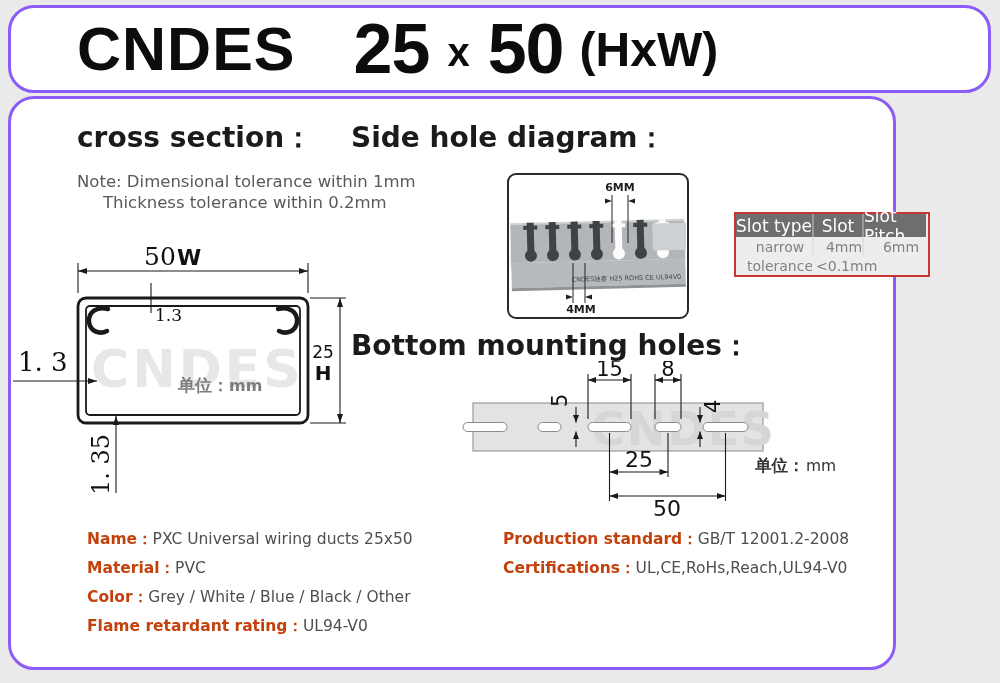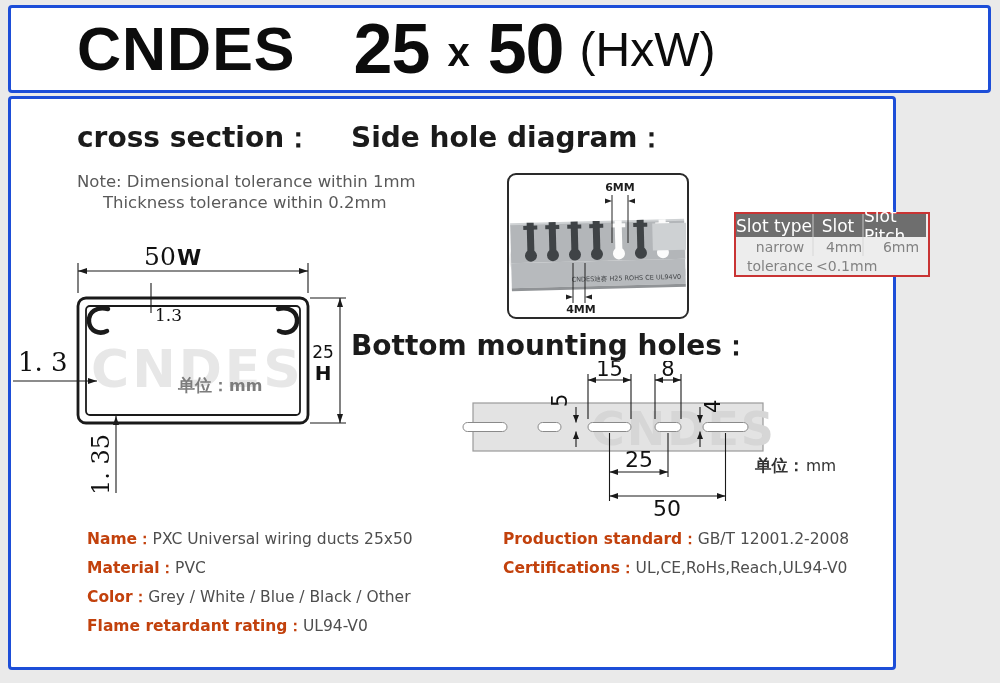--- a/index.html
+++ b/index.html
@@ -1,26 +1,26 @@
 <!DOCTYPE html>
 <html><head>
 <meta charset="utf-8">
 <style>
   html,body{margin:0;padding:0;}
   body{width:1000px;height:683px;background:#eaeaea;font-family:"DejaVu Sans",sans-serif;}
   .page{position:relative;width:1000px;height:683px;background:#eaeaea;overflow:hidden;}
-  .panel{position:absolute;background:#fff;border:3px solid #1d4ed8;border-radius:4px;box-sizing:border-box;}
+  .panel{position:absolute;background:#fff;border:3px solid #8b5cf6;border-radius:26px;box-sizing:border-box;}
   .header-panel{left:8px;top:5px;width:983px;height:88px;display:flex;align-items:center;padding-left:66px;}
   .main-panel{left:8px;top:96px;width:888px;height:574px;}
   
   .title{display:flex;align-items:center;color:#0c0c0c;font-family:"Liberation Sans",sans-serif;white-space:nowrap;}
   .t-brand{font-size:61px;font-weight:800;letter-spacing:1px;margin-right:58px;}
   .t-num{font-size:70px;font-weight:800;letter-spacing:-1px;}
   .t-x{font-size:40px;font-weight:800;margin:6px 18px 0 18px;}
-  .t-suffix{font-size:48px;font-weight:400;margin-left:16px;letter-spacing:0px;}
+  .t-suffix{font-size:48px;font-weight:700;margin-left:16px;letter-spacing:0px;}
   
   .h2{position:absolute;font-size:28px;font-weight:bold;color:#1b1b1b;white-space:nowrap;}
   .note{position:absolute;left:66px;top:72px;font-size:16.5px;color:#595959;line-height:21px;}
   .note .ind{padding-left:26px;}
   
   .photo-box{position:absolute;left:496px;top:74px;width:182px;height:146px;border:2.5px solid #2a2a2a;border-radius:9px;background:#fff;box-sizing:border-box;overflow:hidden;}
   
   .slot-table{position:absolute;left:723px;top:113px;width:192px;border:2.5px solid #c93434;display:grid;grid-template-columns:76px 50px 64px;font-family:"DejaVu Sans",sans-serif;box-sizing:content-box;background:#ededed;}
   .st-cell{font-size:17px;display:flex;align-items:center;justify-content:center;height:23px;}
   .st-h{background:#6e6e6e;color:#fff;}

